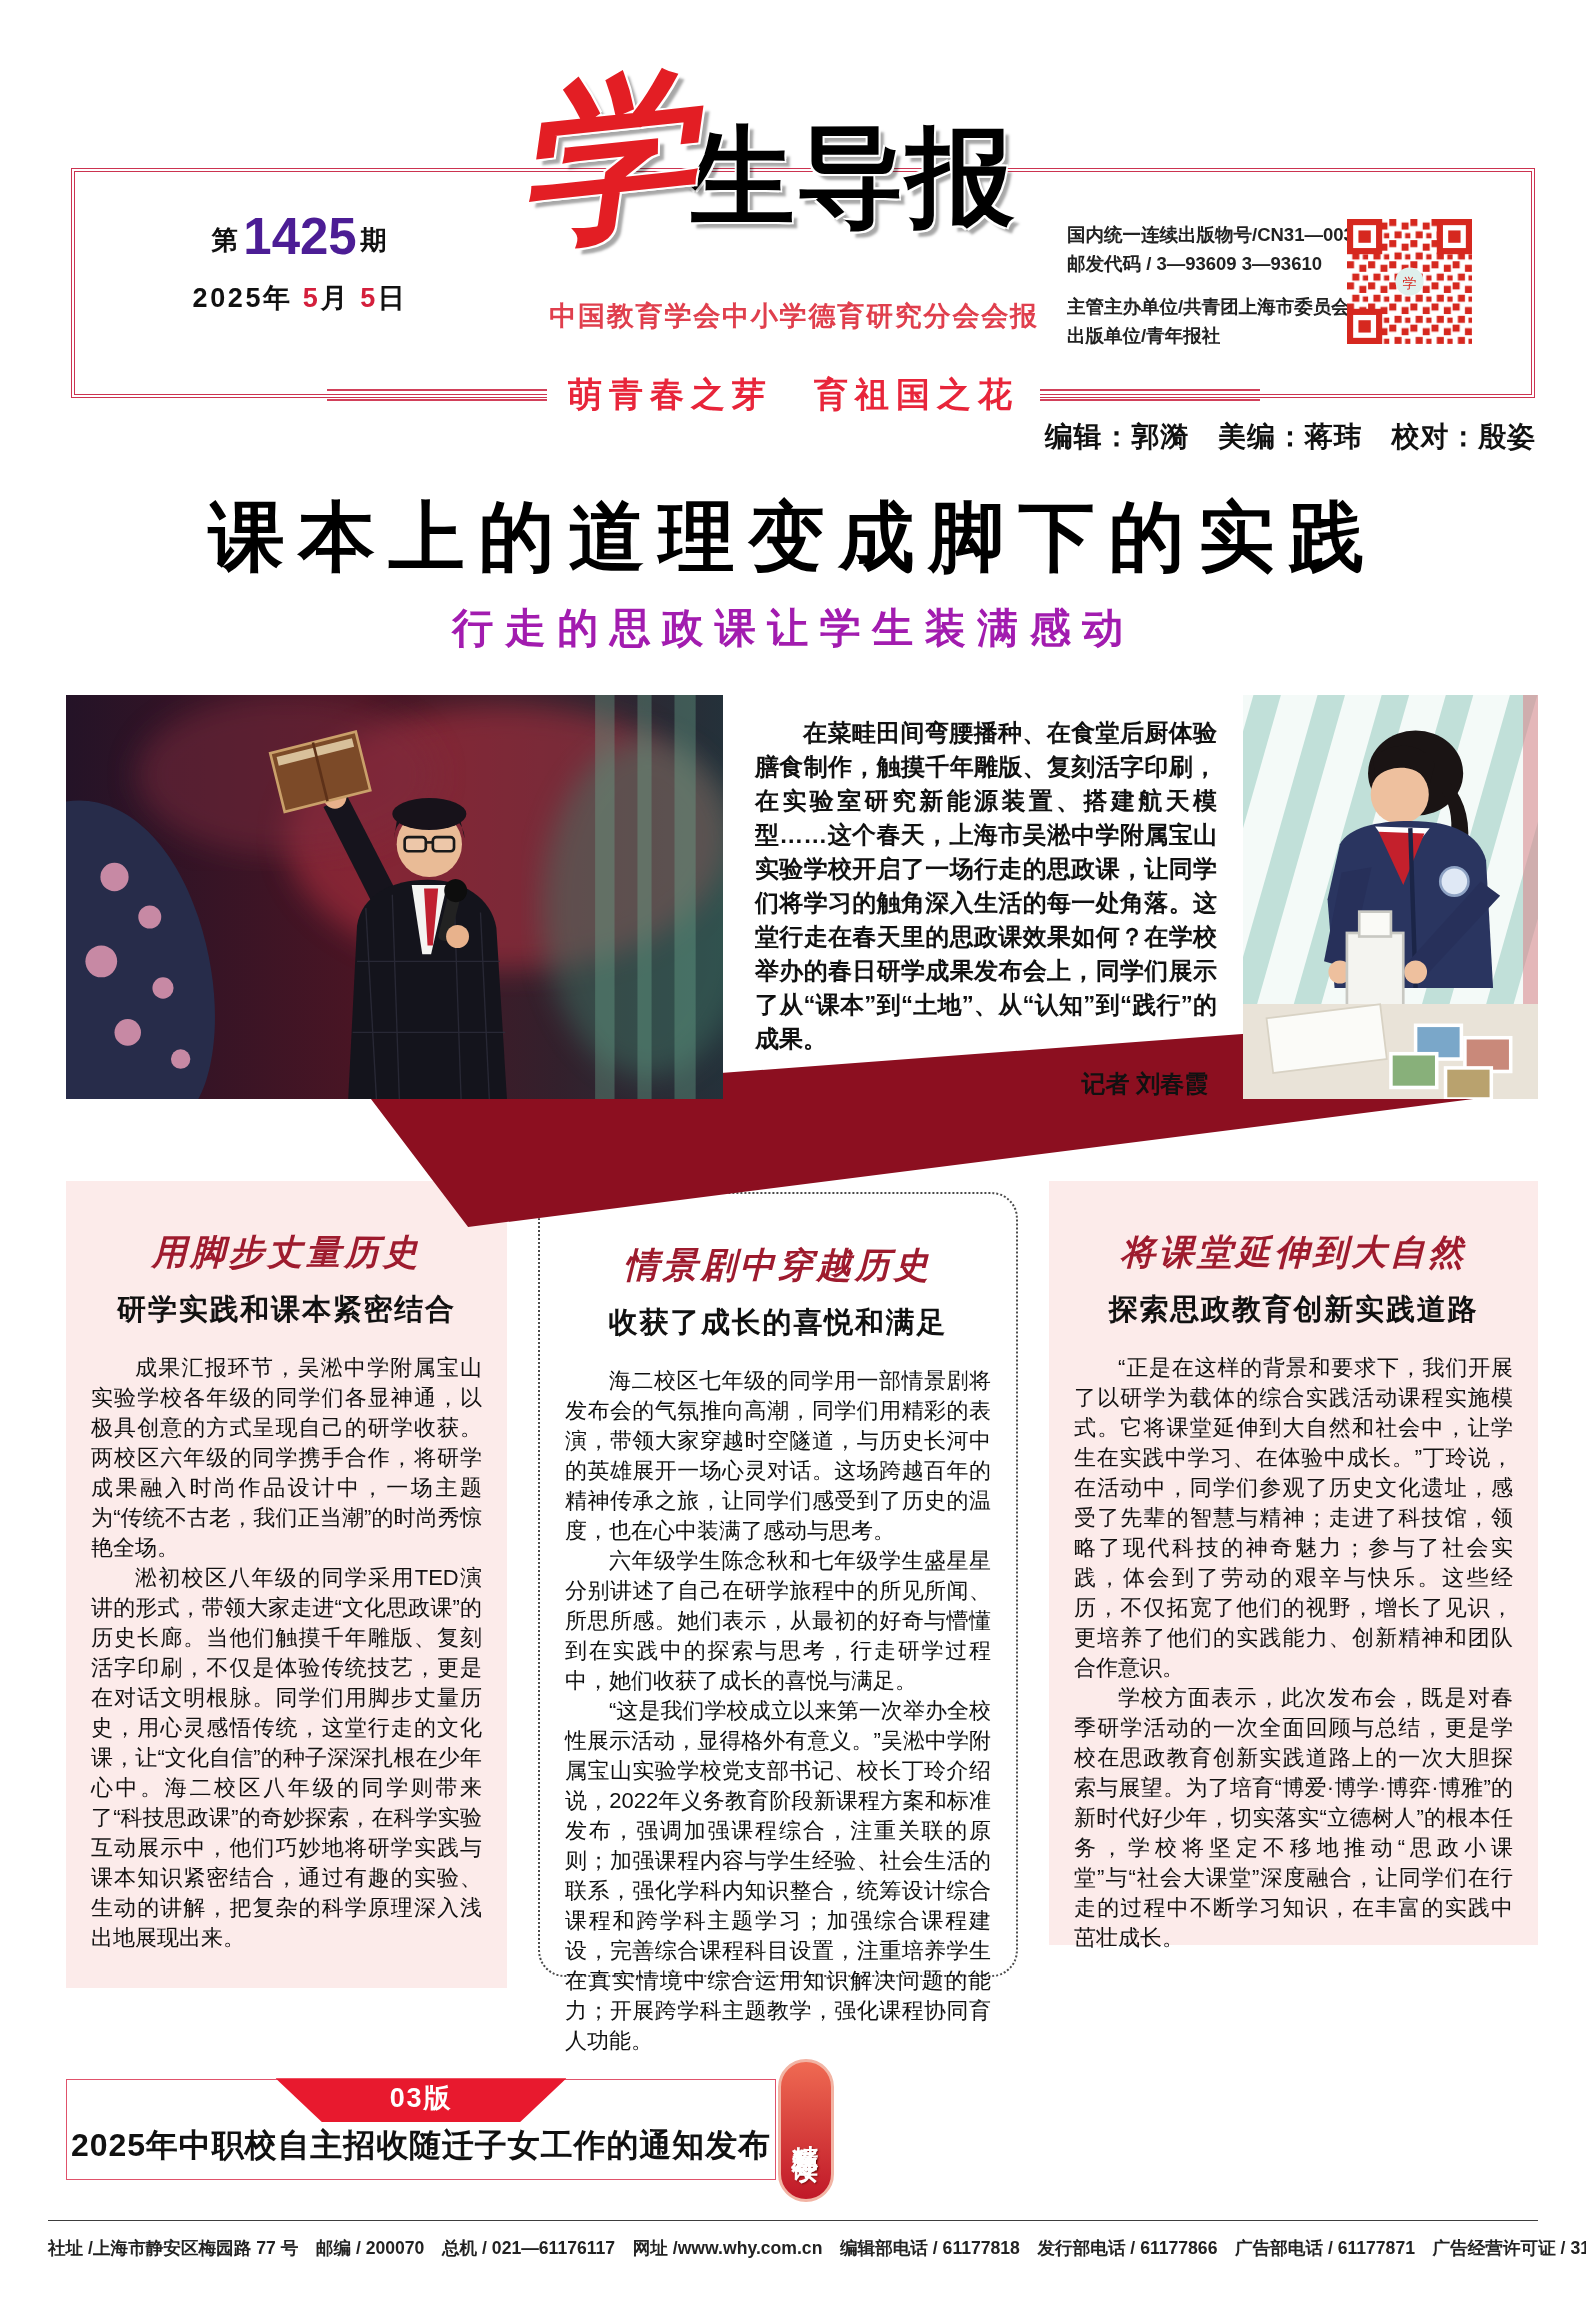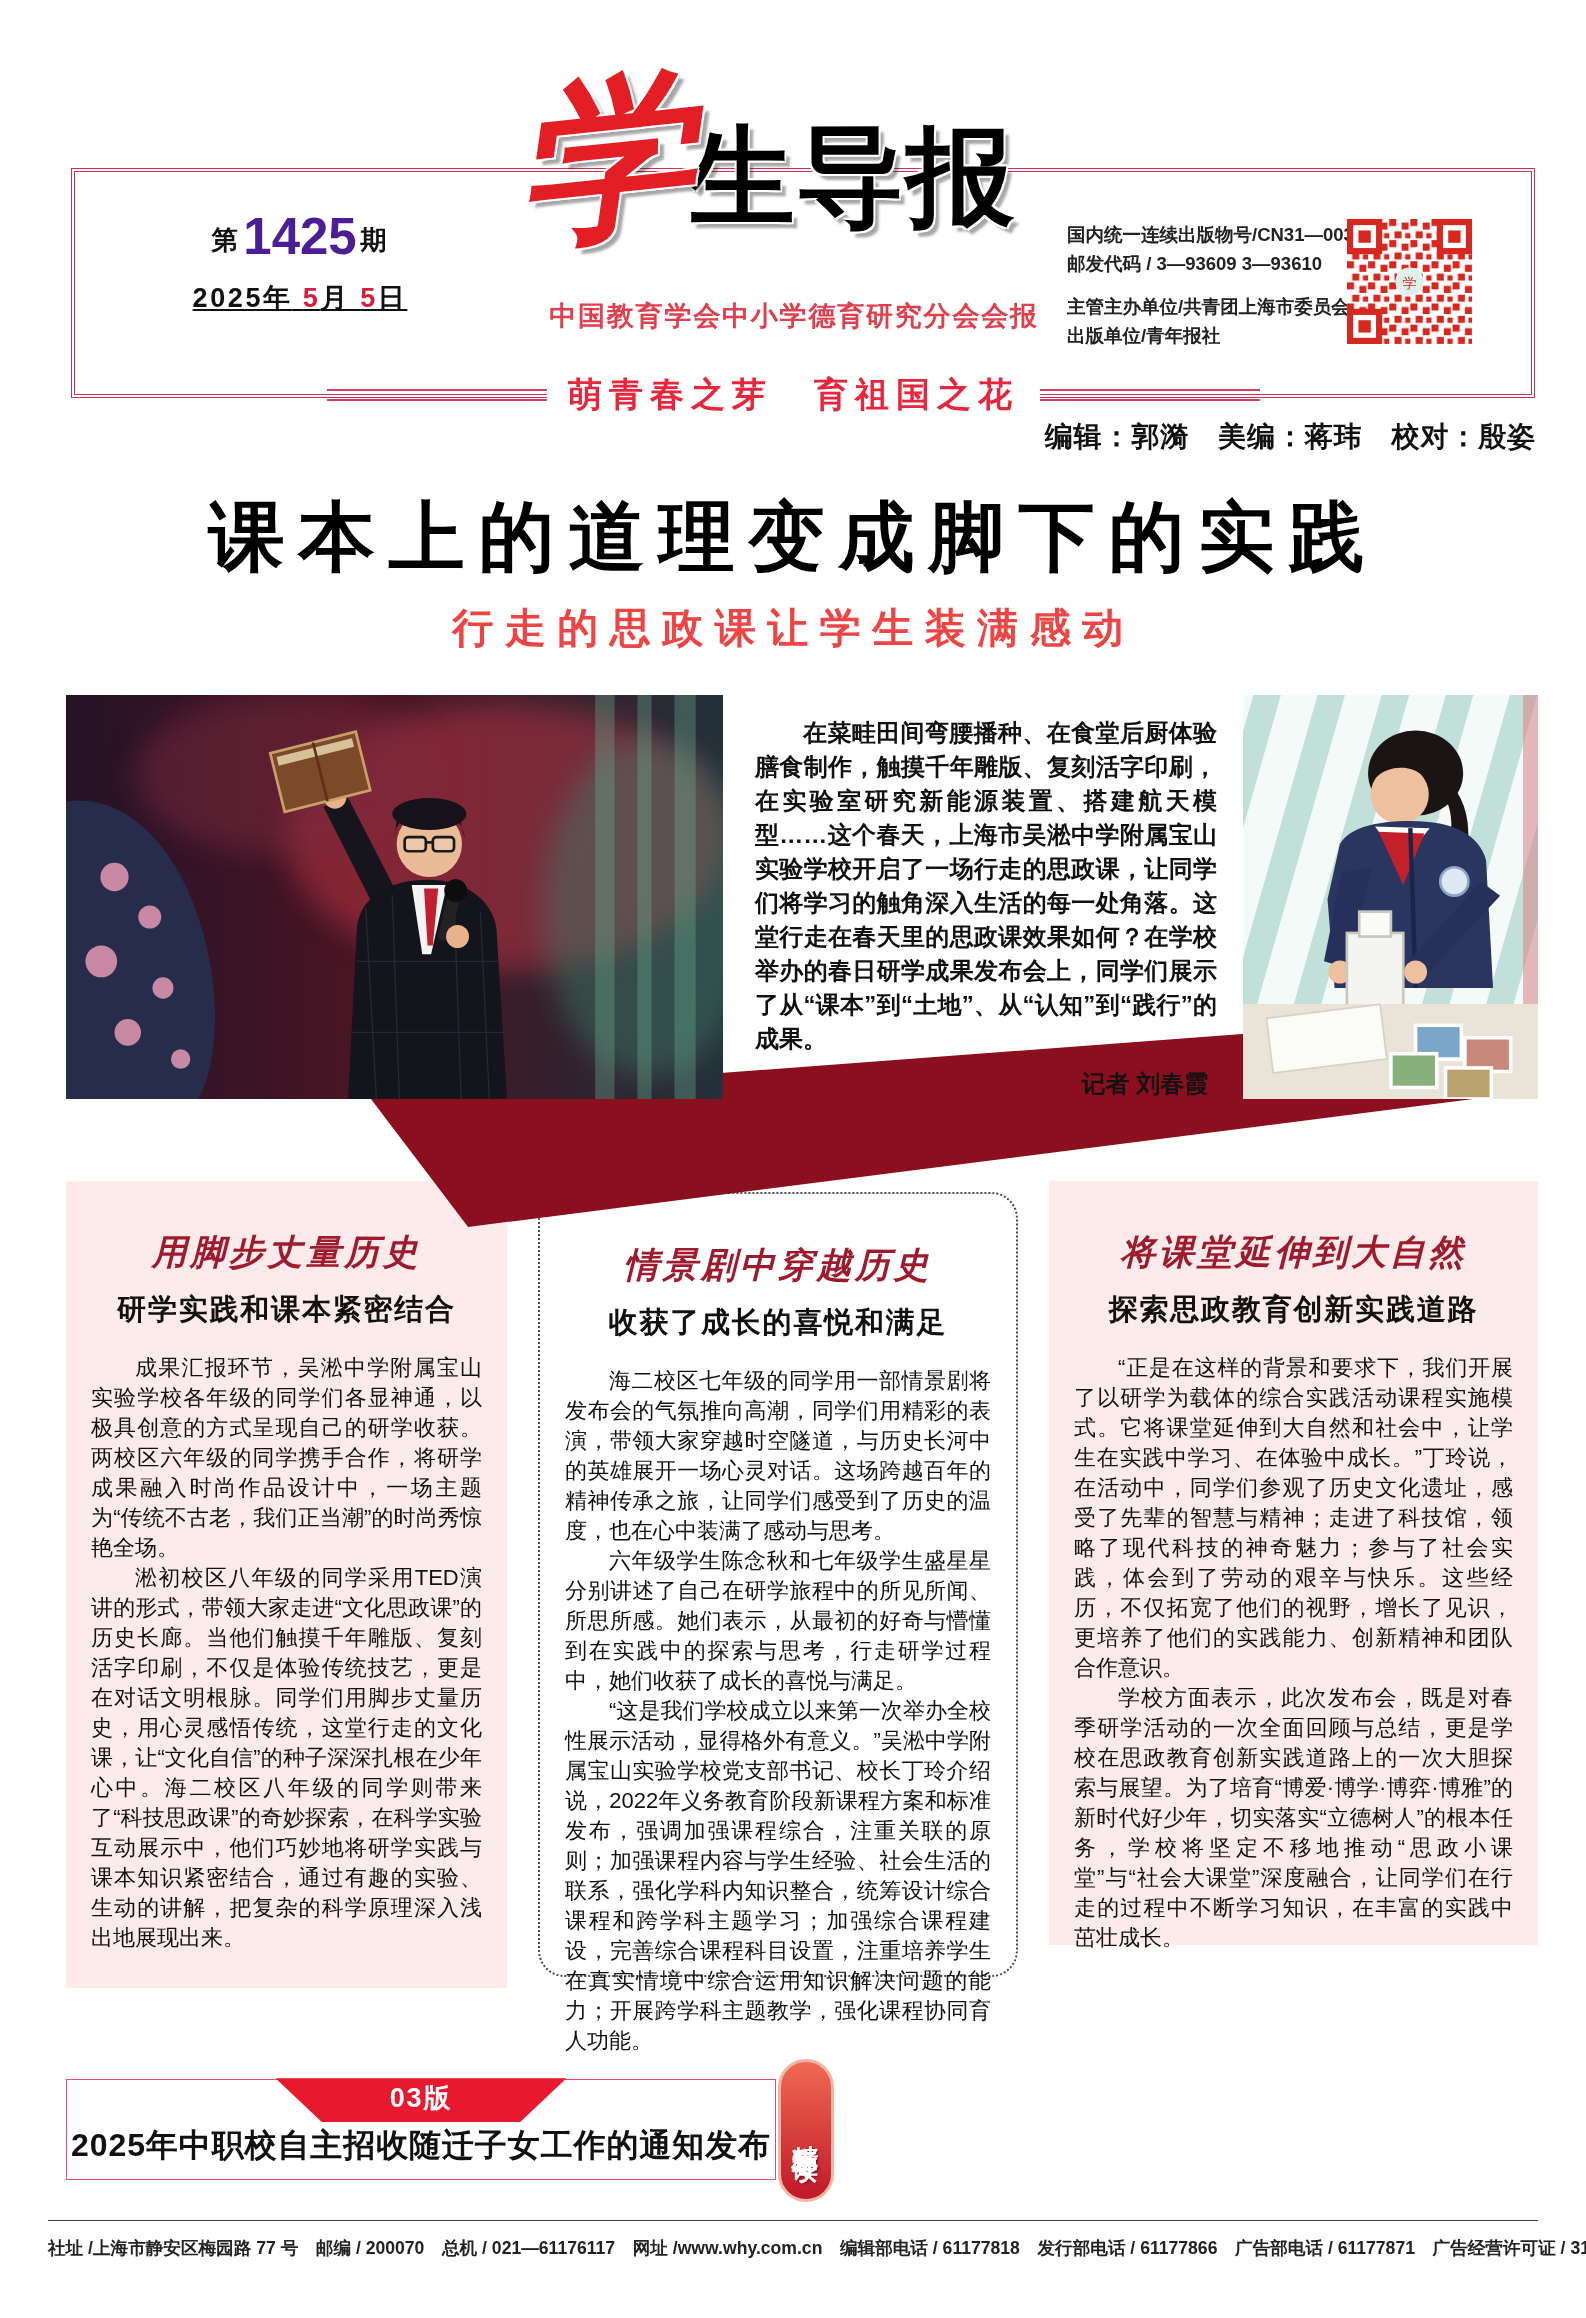--- a/index.html
+++ b/index.html
@@ -5,21 +5,21 @@
   html,body{margin:0;padding:0;background:#ffffff;}
   .page{position:relative;width:1587px;height:2319px;background:#fff;overflow:hidden;
         font-family:"Liberation Sans","DejaVu Sans",sans-serif;color:#111;}
 
   
   .mast-frame{position:absolute;left:71px;top:168px;width:1456px;height:222px;
               border:4.4px double #cc3350;background:#fff;}
   .issue-box{position:absolute;left:115px;top:207px;width:370px;text-align:center;}
   .issue-line{font-size:26.4px;font-weight:700;color:#111;letter-spacing:1.8px;}
   .issue-num{font-size:51px;font-weight:700;color:#4c1d95;letter-spacing:0;vertical-align:-5.3px;padding:0 3.5px;}
-  .date-line{margin-top:14px;font-size:27px;font-weight:700;color:#111;letter-spacing:2.6px;text-decoration:underline;}
+  .date-line{margin-top:14px;font-size:27px;font-weight:700;color:#111;letter-spacing:2.6px;}
   .red{color:#d41f3c;}
 
   .logo{position:absolute;left:516px;top:71px;display:flex;align-items:flex-end;z-index:3;}
   .logo-first{font-family:"DejaVu Serif",serif;font-style:italic;font-weight:700;
               font-size:176px;line-height:1;color:#e31e24;transform:rotate(-6deg);
               text-shadow:-1.8px -1.8px 0 #fff,1.8px -1.8px 0 #fff,-1.8px 1.8px 0 #fff,1.8px 1.8px 0 #fff,5.3px 6.2px 2.6px rgba(0,0,0,.35);}
   .logo-rest{font-size:108px;line-height:1;font-weight:900;color:#000;letter-spacing:1.8px;margin-left:-5.3px;margin-bottom:16px;
              text-shadow:-1.8px -1.8px 0 #fff,1.8px -1.8px 0 #fff,-1.8px 1.8px 0 #fff,1.8px 1.8px 0 #fff,5.3px 6.2px 2.6px rgba(0,0,0,.35);}
   .mast-subtitle{position:absolute;left:547px;top:298px;width:494px;text-align:center;z-index:3;
                  font-size:27px;font-weight:700;color:#e03f4d;letter-spacing:1.8px;}
@@ -33,21 +33,21 @@
   .slogan-line{width:220px;height:8px;border-top:2.6px solid #d2405a;border-bottom:2.6px solid #d2405a;}
   .slogan-text{font-size:34px;font-weight:900;color:#e8253a;letter-spacing:7px;background:#fff;padding:1.8px 21px;
                font-family:"DejaVu Serif",serif;}
 
   .editors{position:absolute;right:51px;top:418px;font-size:28px;font-weight:700;color:#111;letter-spacing:0.9px;}
 
   
   .headline{position:absolute;left:0;top:487px;width:1587px;text-align:center;
             font-size:76px;font-weight:900;color:#000;letter-spacing:14px;}
   .subhead{position:absolute;left:0;top:601px;width:1587px;text-align:center;
-           font-size:41px;font-weight:700;color:#ef4444;letter-spacing:11.5px;}
+           font-size:41px;font-weight:700;color:#a21caf;letter-spacing:11.5px;}
 
   
   .photo-left{position:absolute;left:66px;top:695px;width:657px;height:404px;z-index:2;}
   .photo-right{position:absolute;left:1243px;top:695px;width:295px;height:404px;z-index:2;}
   .intro{position:absolute;left:755px;top:716px;width:462px;z-index:2;}
   .intro-text{margin:0;font-size:24px;line-height:34px;text-align:justify;text-indent:2em;font-weight:600;color:#111;}
   .byline{margin-top:12.3px;text-align:right;font-size:24px;font-weight:700;color:#111;padding-right:8.8px;}
 
   .ribbon{position:absolute;left:300px;top:1005px;z-index:1;}
 

